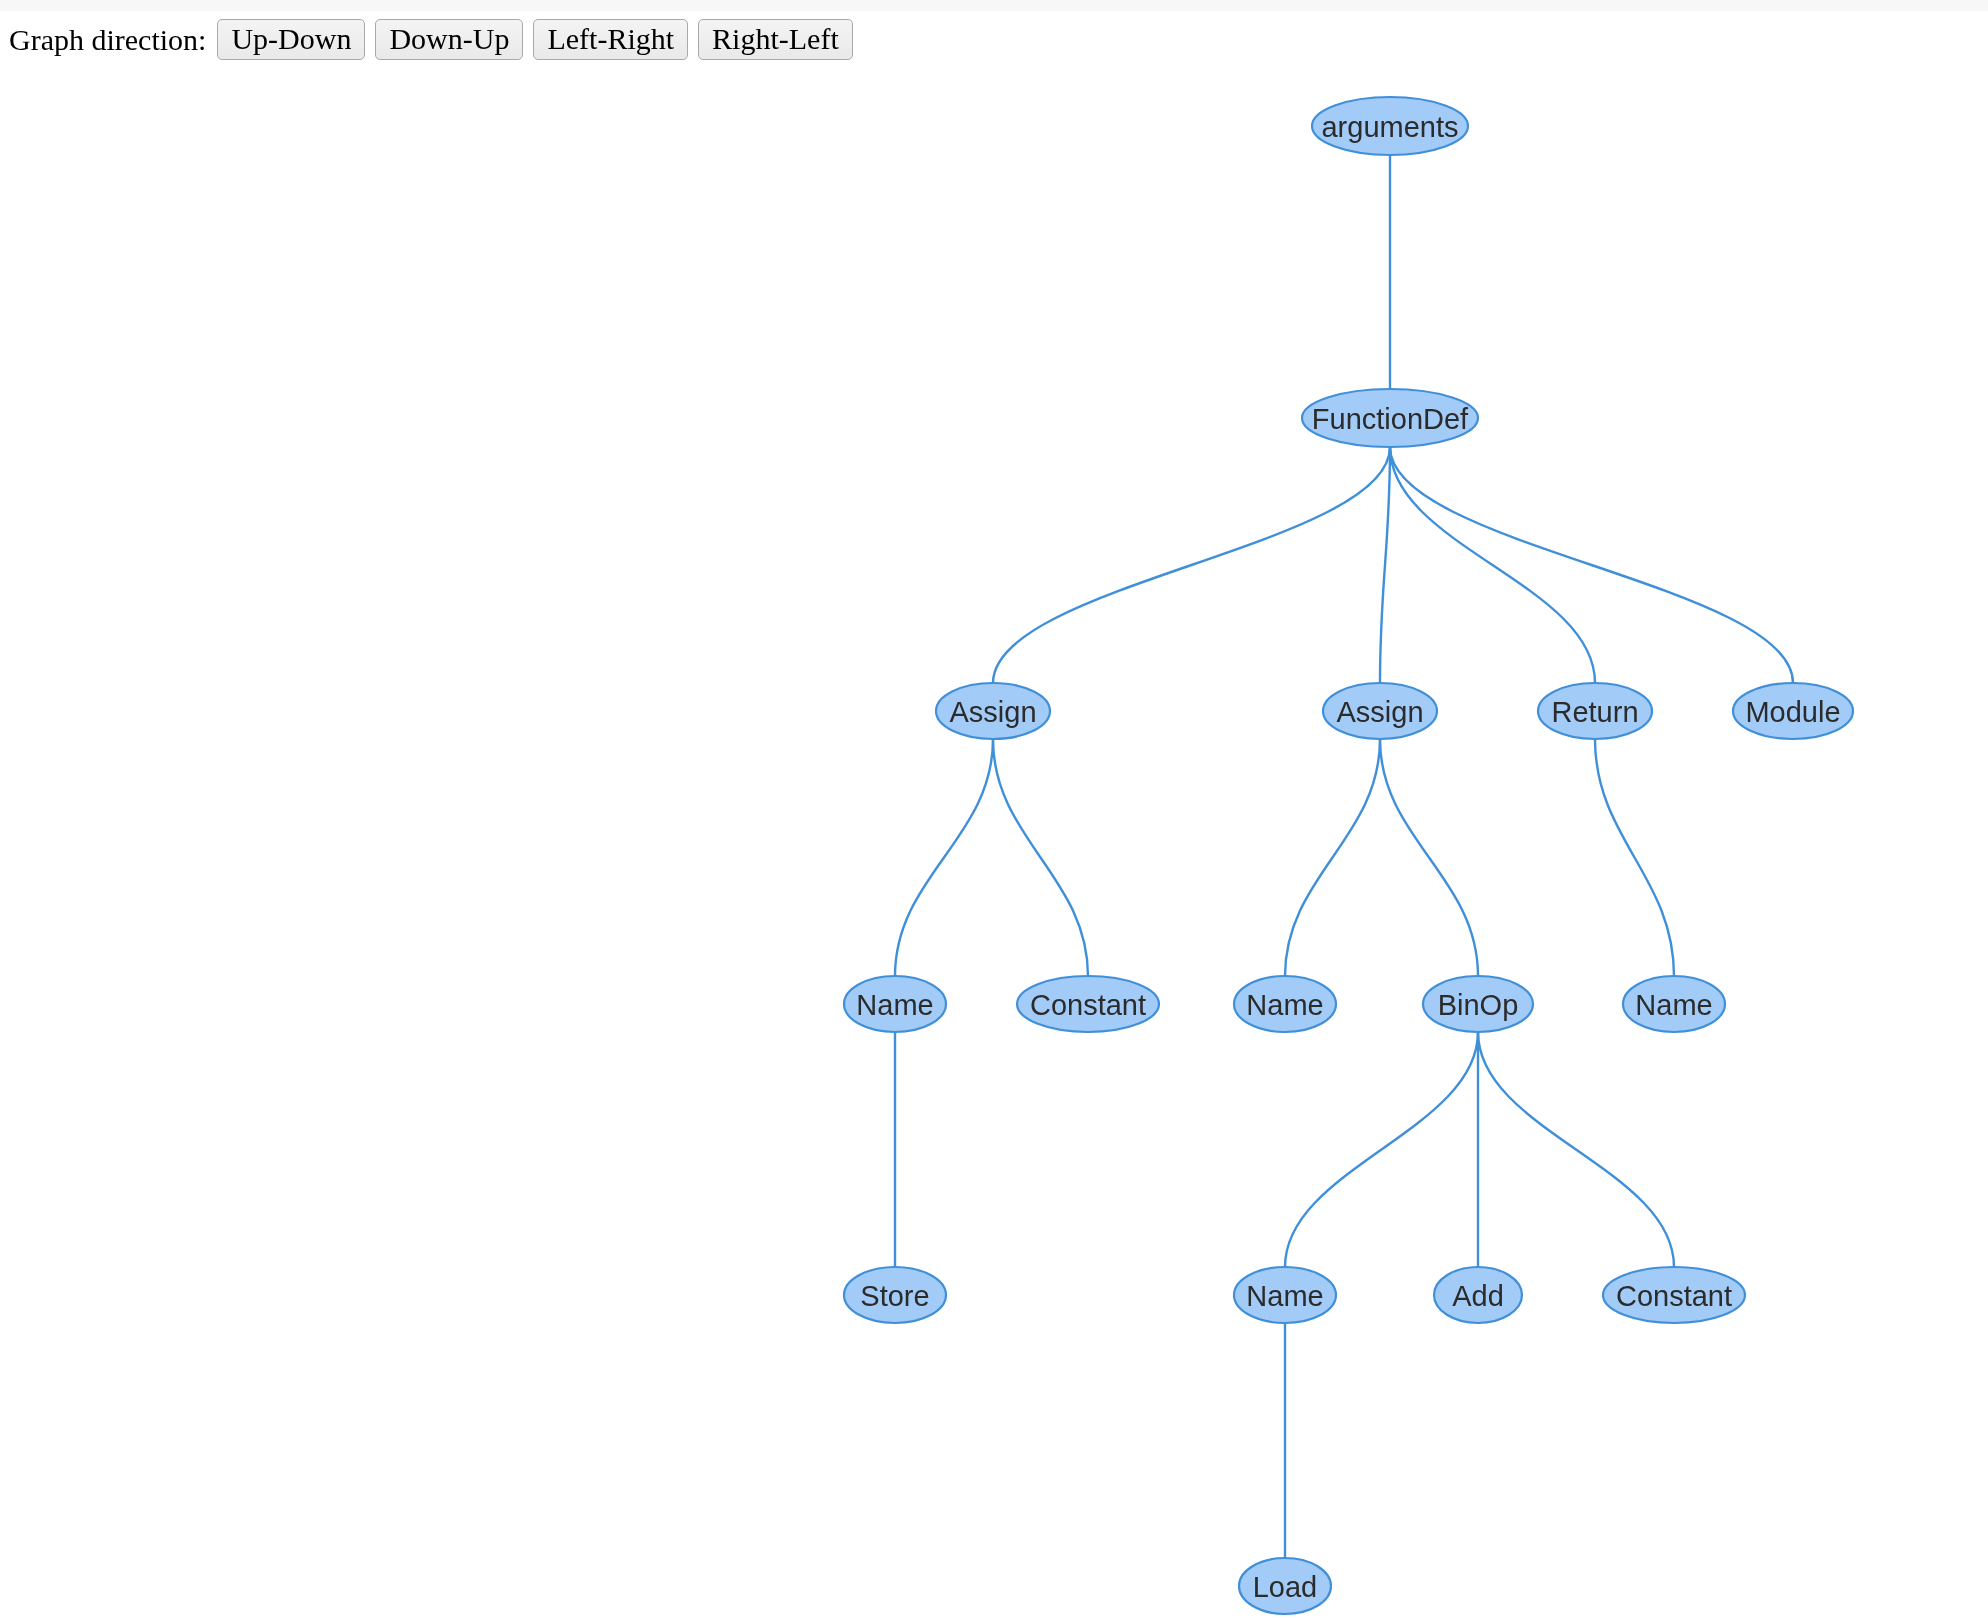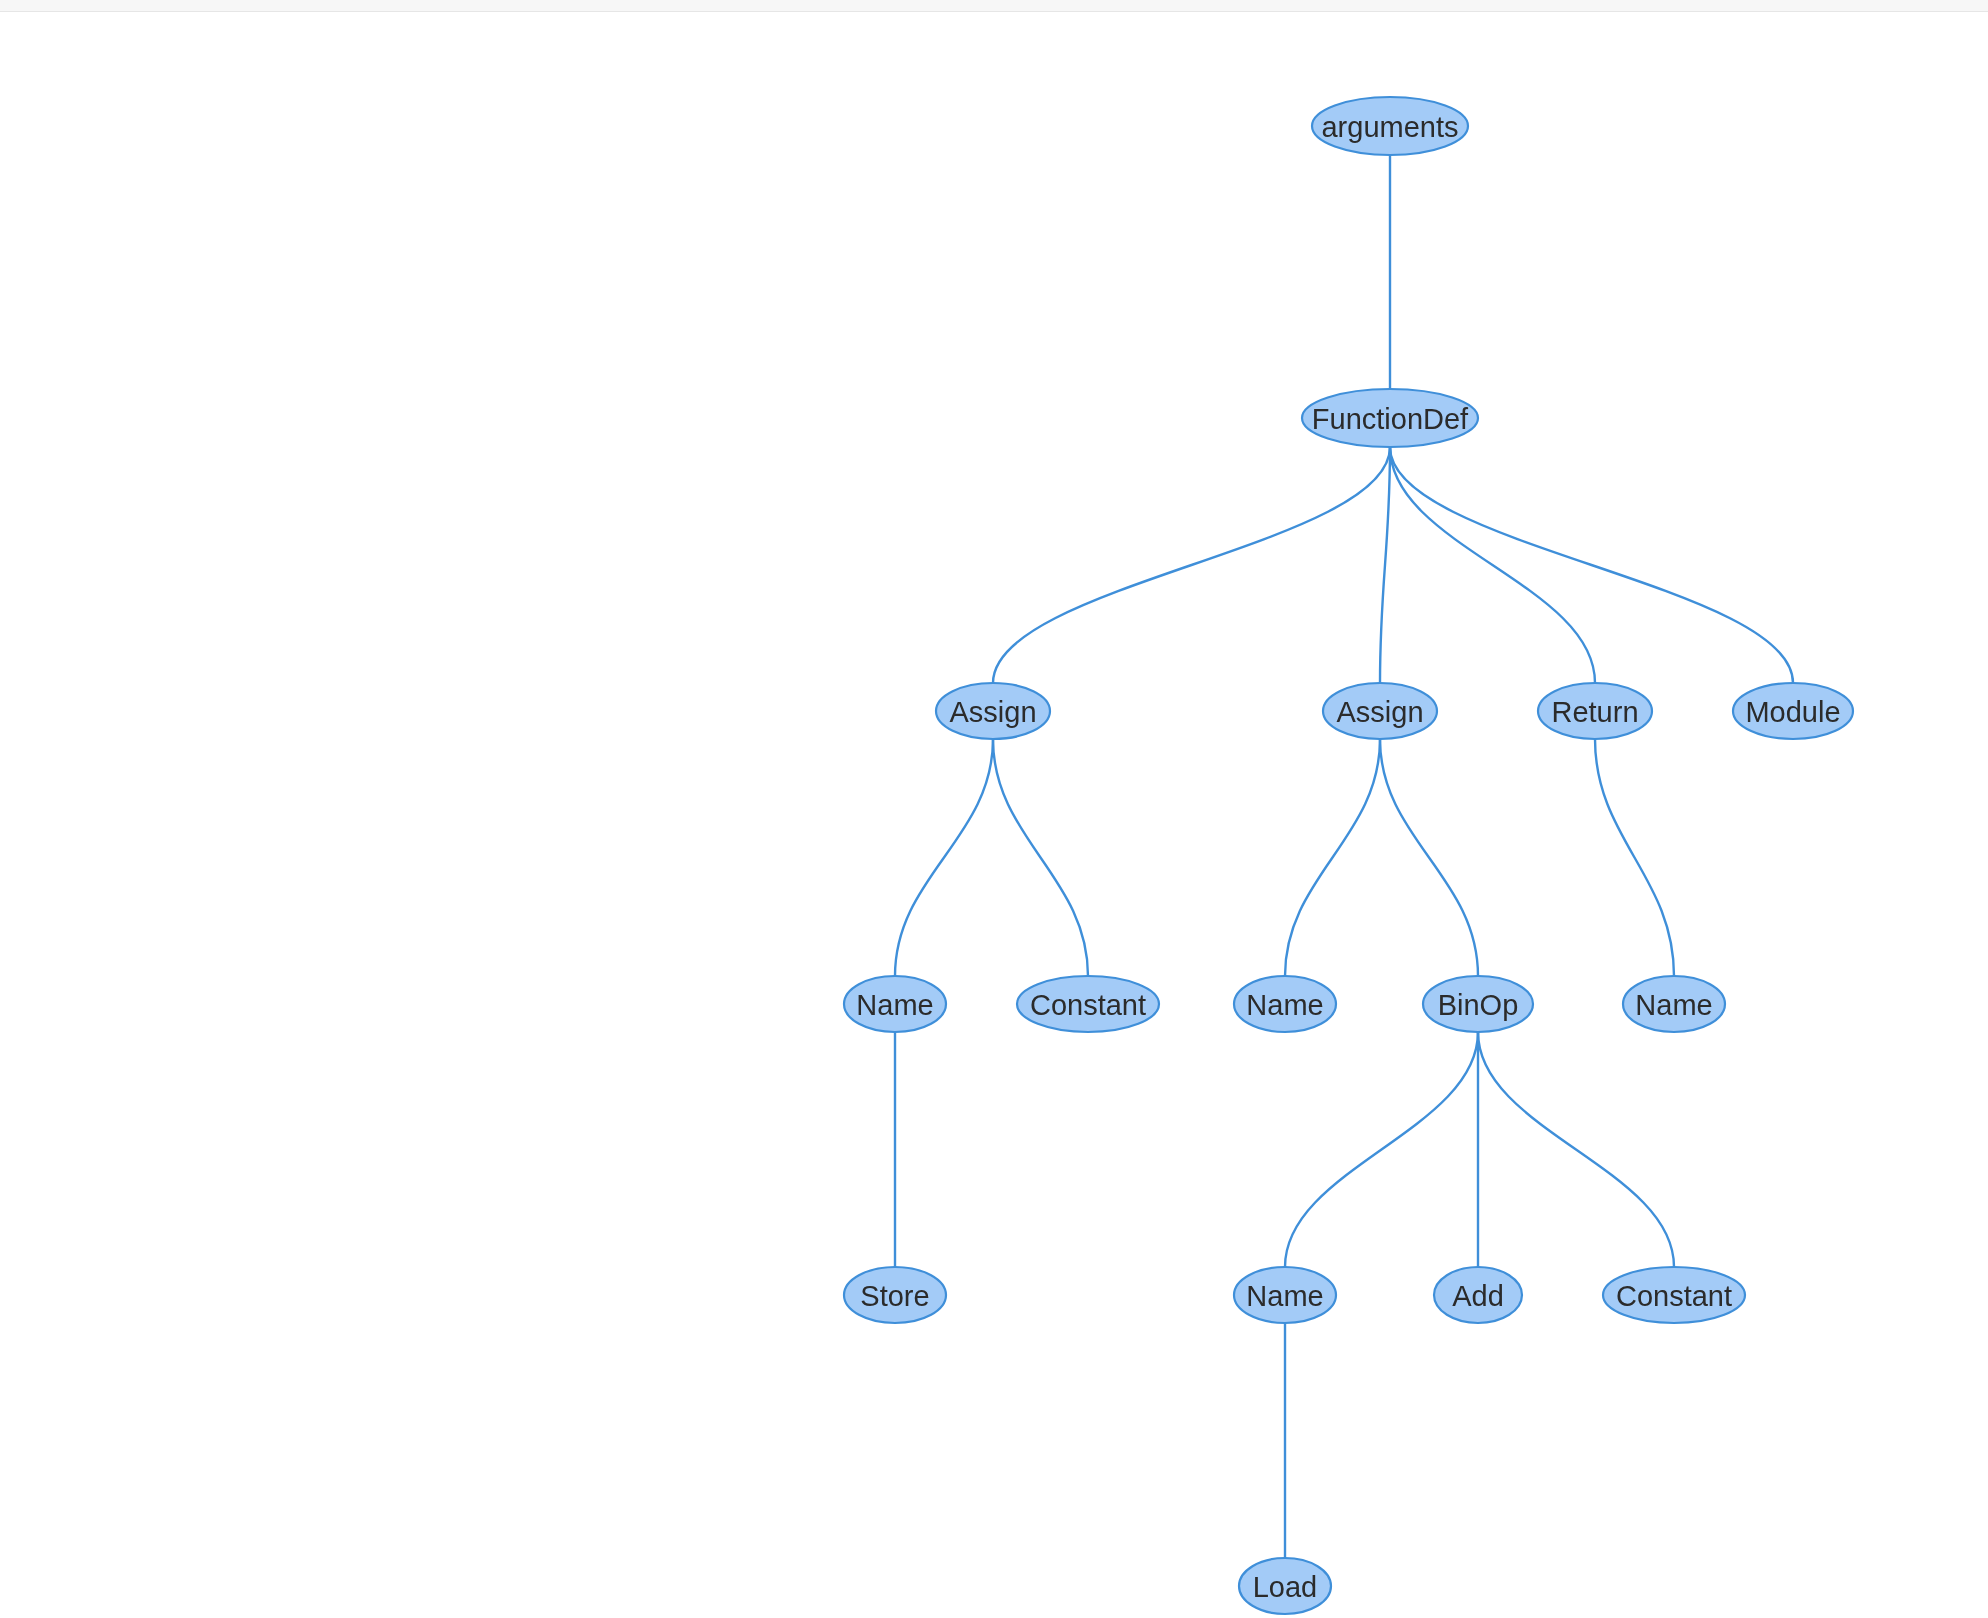--- a/index.html
+++ b/index.html
@@ -90,20 +90,27 @@
     stroke-width: 2.4;
   }
 </style>
 </head>
 <body>
 
 <div id="app">
 
   <div class="top-strip"></div>
 
+  <div class="controls-bar">
+    <span class="controls-label">Graph direction:</span>
+    <button class="dir-button">Up-Down</button>
+    <button class="dir-button">Down-Up</button>
+    <button class="dir-button">Left-Right</button>
+    <button class="dir-button">Right-Left</button>
+  </div>
 
   <div class="graph-wrap">
     <svg class="graph" id="graph-svg" viewBox="0 0 1988 1550" xmlns="http://www.w3.org/2000/svg">
       <g id="edge-layer">
           <path d="M 1390 87 C 1390 185.28, 1390 222.72, 1390 321" class="gedge" stroke="#3f8fd9"></path>
           <path d="M 1390 379 C 1390 478.12, 993 515.88, 993 615" class="gedge" stroke="#3f8fd9"></path>
           <path d="M 1390 379 C 1390 478.12, 1380 515.88, 1380 615" class="gedge" stroke="#3f8fd9"></path>
           <path d="M 1390 379 C 1390 478.12, 1595 515.88, 1595 615" class="gedge" stroke="#3f8fd9"></path>
           <path d="M 1390 379 C 1390 478.12, 1793 515.88, 1793 615" class="gedge" stroke="#3f8fd9"></path>
           <path d="M 993 671 C 993 770.54, 895 808.46, 895 908" class="gedge" stroke="#3f8fd9"></path>

